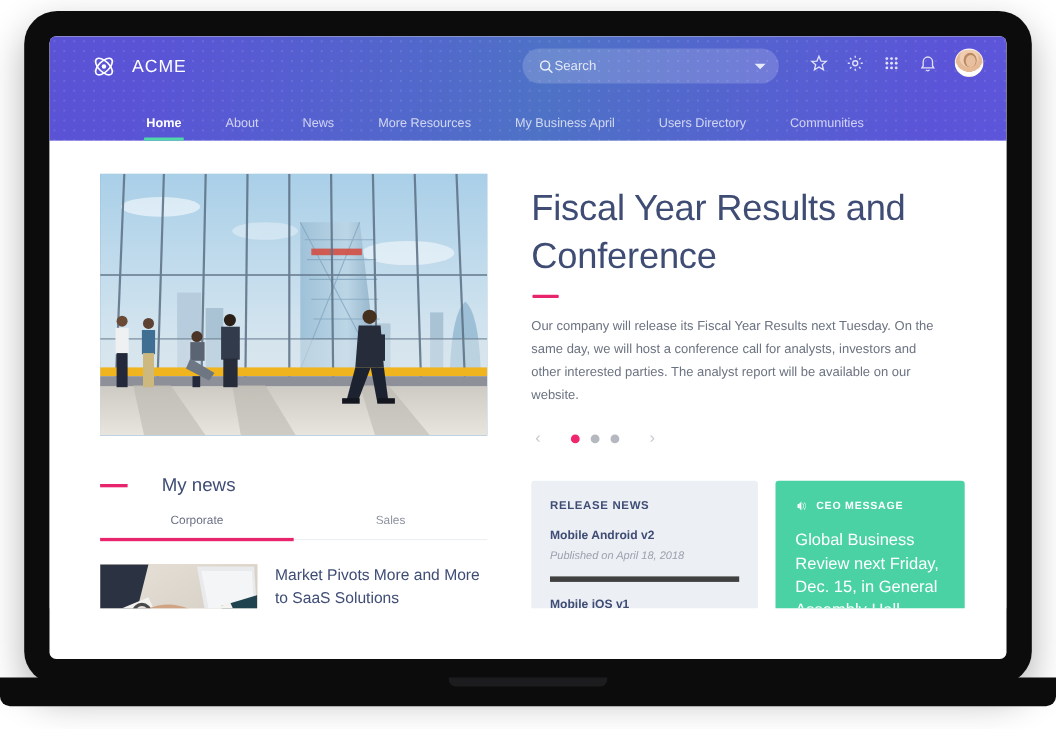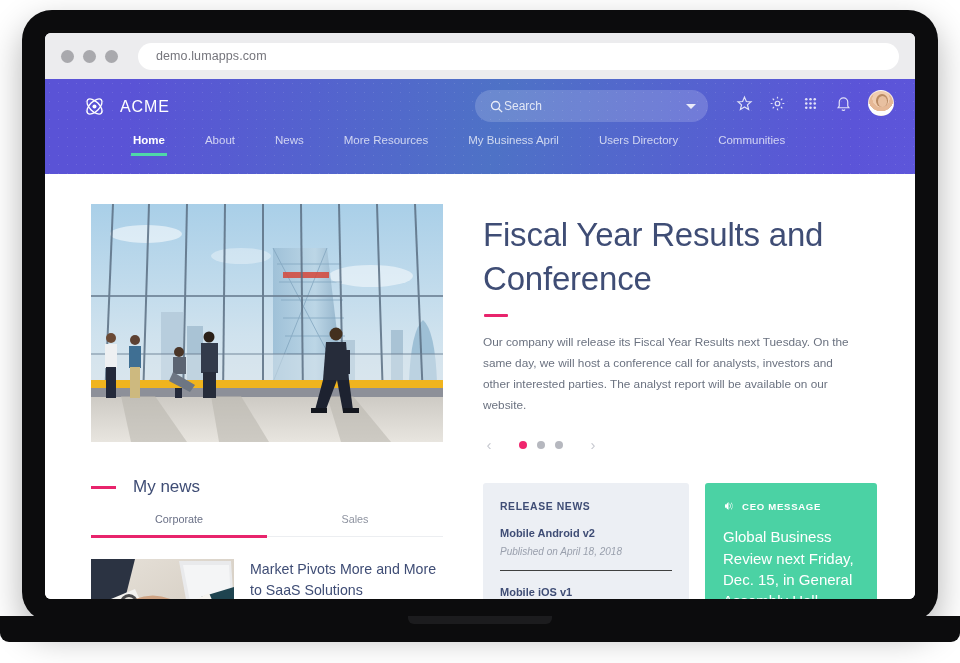--- a/index.html
+++ b/index.html
@@ -115,21 +115,21 @@
     background: radial-gradient(circle at 50% 32%, #f0cdb0 0 42%, #e5b896 43% 62%, #fdfdfd 63% 100%);
     border: 1.5px solid rgba(255,255,255,.7);
     overflow: hidden; position: relative;
   }
   #avatar::before{ content:""; position:absolute; left:7px; top:3px; width:12px; height:13px; border-radius:50% 50% 46% 46%; background:#b98a63;}
   #avatar::after{ content:""; position:absolute; left:8.5px; top:5px; width:9px; height:11px; border-radius:50% 50% 48% 48%; background:#e8c0a0;}
 
   
   #app-nav {
     position: relative; z-index: 2;
-    display: flex; align-items: flex-start;
+    display: flex; align-items: flex-end;
     height: 40px;
     padding-left: 88px;
     gap: 0;
   }
   .nav-item {
     font-size: 11.5px;
     color: rgba(255,255,255,.72);
     padding: 0 0 10px 0;
     margin-right: 40px;
     position: relative;
@@ -177,21 +177,21 @@
   #carousel { display: flex; align-items: center; gap: 10px; margin-top: 21px; }
   .carousel-arrow { color: #c6c8cf; font-size: 15px; line-height: 1; width: 12px; text-align:center; cursor: pointer;}
   .carousel-dot { width: 8px; height: 8px; border-radius: 50%; background: #b6b8bf; cursor: pointer; }
   .carousel-dot.active { background: #f0266e; }
   .carousel-gap{ width:4px; }
 
   
   #lower-row { display: flex; gap: 40px; margin-top: 25px; }
   #news-col { width: 352px; flex: 0 0 auto; }
 
-  #mynews-head { display: flex; align-items: center; gap: 17px; }
+  #mynews-head { display: flex; align-items: center; gap: 31px; }
   #mynews-rule { width: 25px; height: 2.5px; background: #e8246c; }
   #mynews-title { font-size: 17px; color: #3f4d75; font-weight: normal; }
 
   #news-tabs {
     display: flex; margin-top: 16px;
     border-bottom: 1.5px solid #eceef1;
   }
   .news-tab {
     flex: 1; text-align: center;
     font-size: 10.8px; color: #8e93a0;
@@ -209,46 +209,38 @@
   #news-thumb svg{ display:block; width:100%; height:100%;}
   #news-body { flex: 1; }
   #news-headline { font-size: 14.2px; line-height: 1.48; color: #3f4d75; font-weight: normal;}
 
   
   #cards-col { flex: 1; display: flex; gap: 16px; padding-top: 6px; }
   .side-card { flex: 1; border-radius: 3px; position: relative; }
 
   #release-card { background: #eceff4; padding: 18px 17px 0 17px; height: 168px; overflow:hidden;}
   #release-title { font-size: 10.4px; font-weight: bold; color: #3f4d75; letter-spacing: .6px; }
-  .release-item { padding: 15px 0 13px 0; border-bottom: 1px solid #404040; }
+  .release-item { padding: 15px 0 13px 0; border-bottom: 5px solid #404040; }
   .release-item:first-of-type{ padding-top: 19px; }
   .release-item:last-child { border-bottom: 0; }
   .release-name { font-size: 11px; font-weight: bold; color: #3f4d75; }
   .release-date { font-size: 10px; font-style: italic; color: #9aa0ad; margin-top: 7px; }
 
   #ceo-card { background: #4bd2a4; padding: 17px 18px; height: 139px; }
   #ceo-head { display: flex; align-items: center; gap: 7px; }
   #ceo-icon { width: 12px; height: 12px; color: #ffffff; }
   #ceo-label { font-size: 9.6px; font-weight: bold; color: #ffffff; letter-spacing: .7px; }
   #ceo-message { font-size: 15px; line-height: 1.42; color: #ffffff; margin-top: 14px; }
 </style>
 </head>
 <body>
 
 <div id="device-frame">
   <div id="device-screen">
 
-    <div id="browser-bar">
-      <div class="dot"></div>
-      <div class="dot"></div>
-      <div class="dot"></div>
-      <div id="url-bar">
-        <span>demo.lumapps.com</span>
-      </div>
-    </div>
 
     <div id="app-header">
 
       <div id="header-top">
         <div id="brand">
           <svg id="brand-logo" viewBox="0 0 24 24" fill="none" stroke="currentColor" stroke-width="1.5">
             <ellipse cx="12" cy="12" rx="10" ry="5" transform="rotate(45 12 12)"></ellipse>
             <ellipse cx="12" cy="12" rx="10" ry="5" transform="rotate(-45 12 12)"></ellipse>
             <circle cx="12" cy="12" r="2.1" fill="currentColor" stroke="none"></circle>
           </svg>

